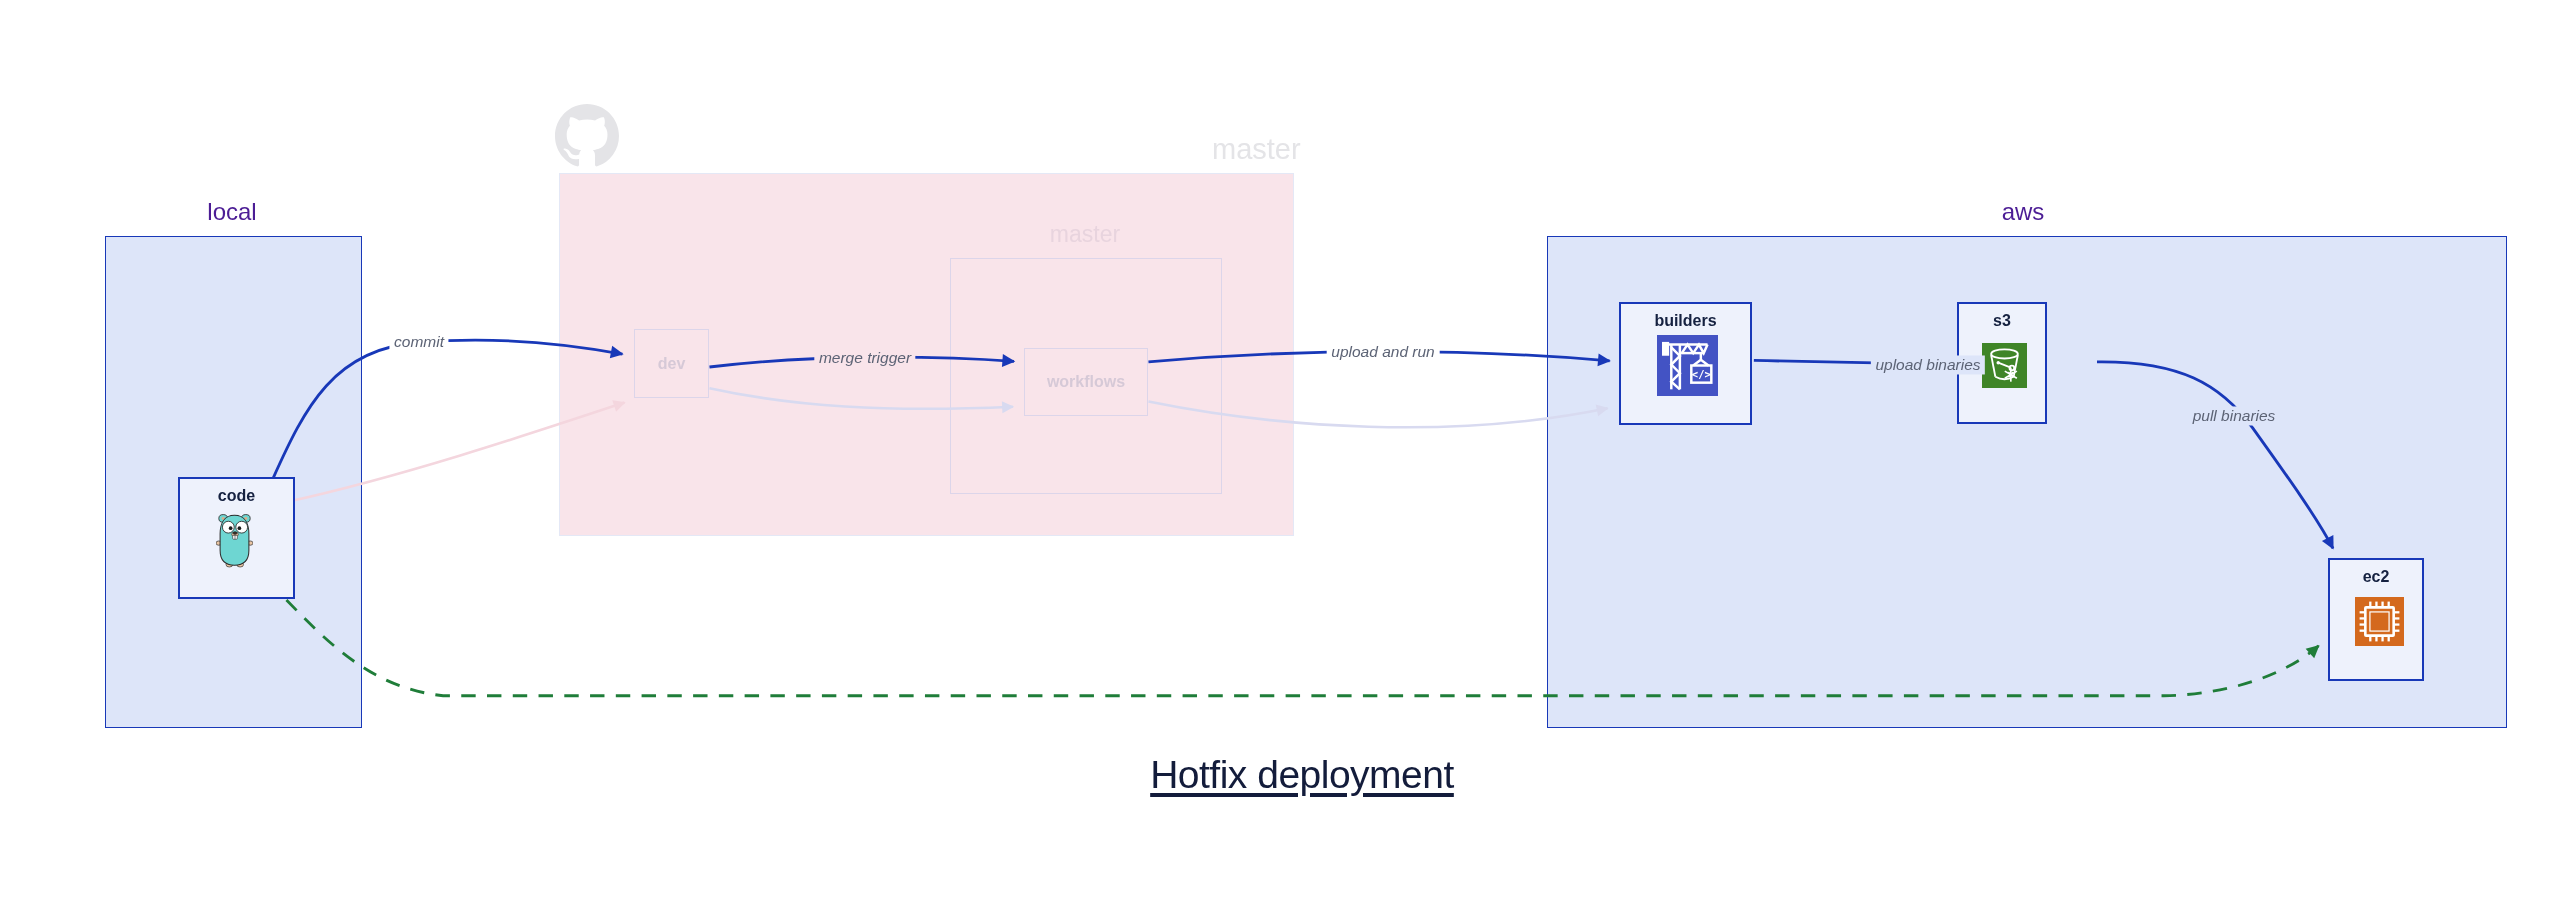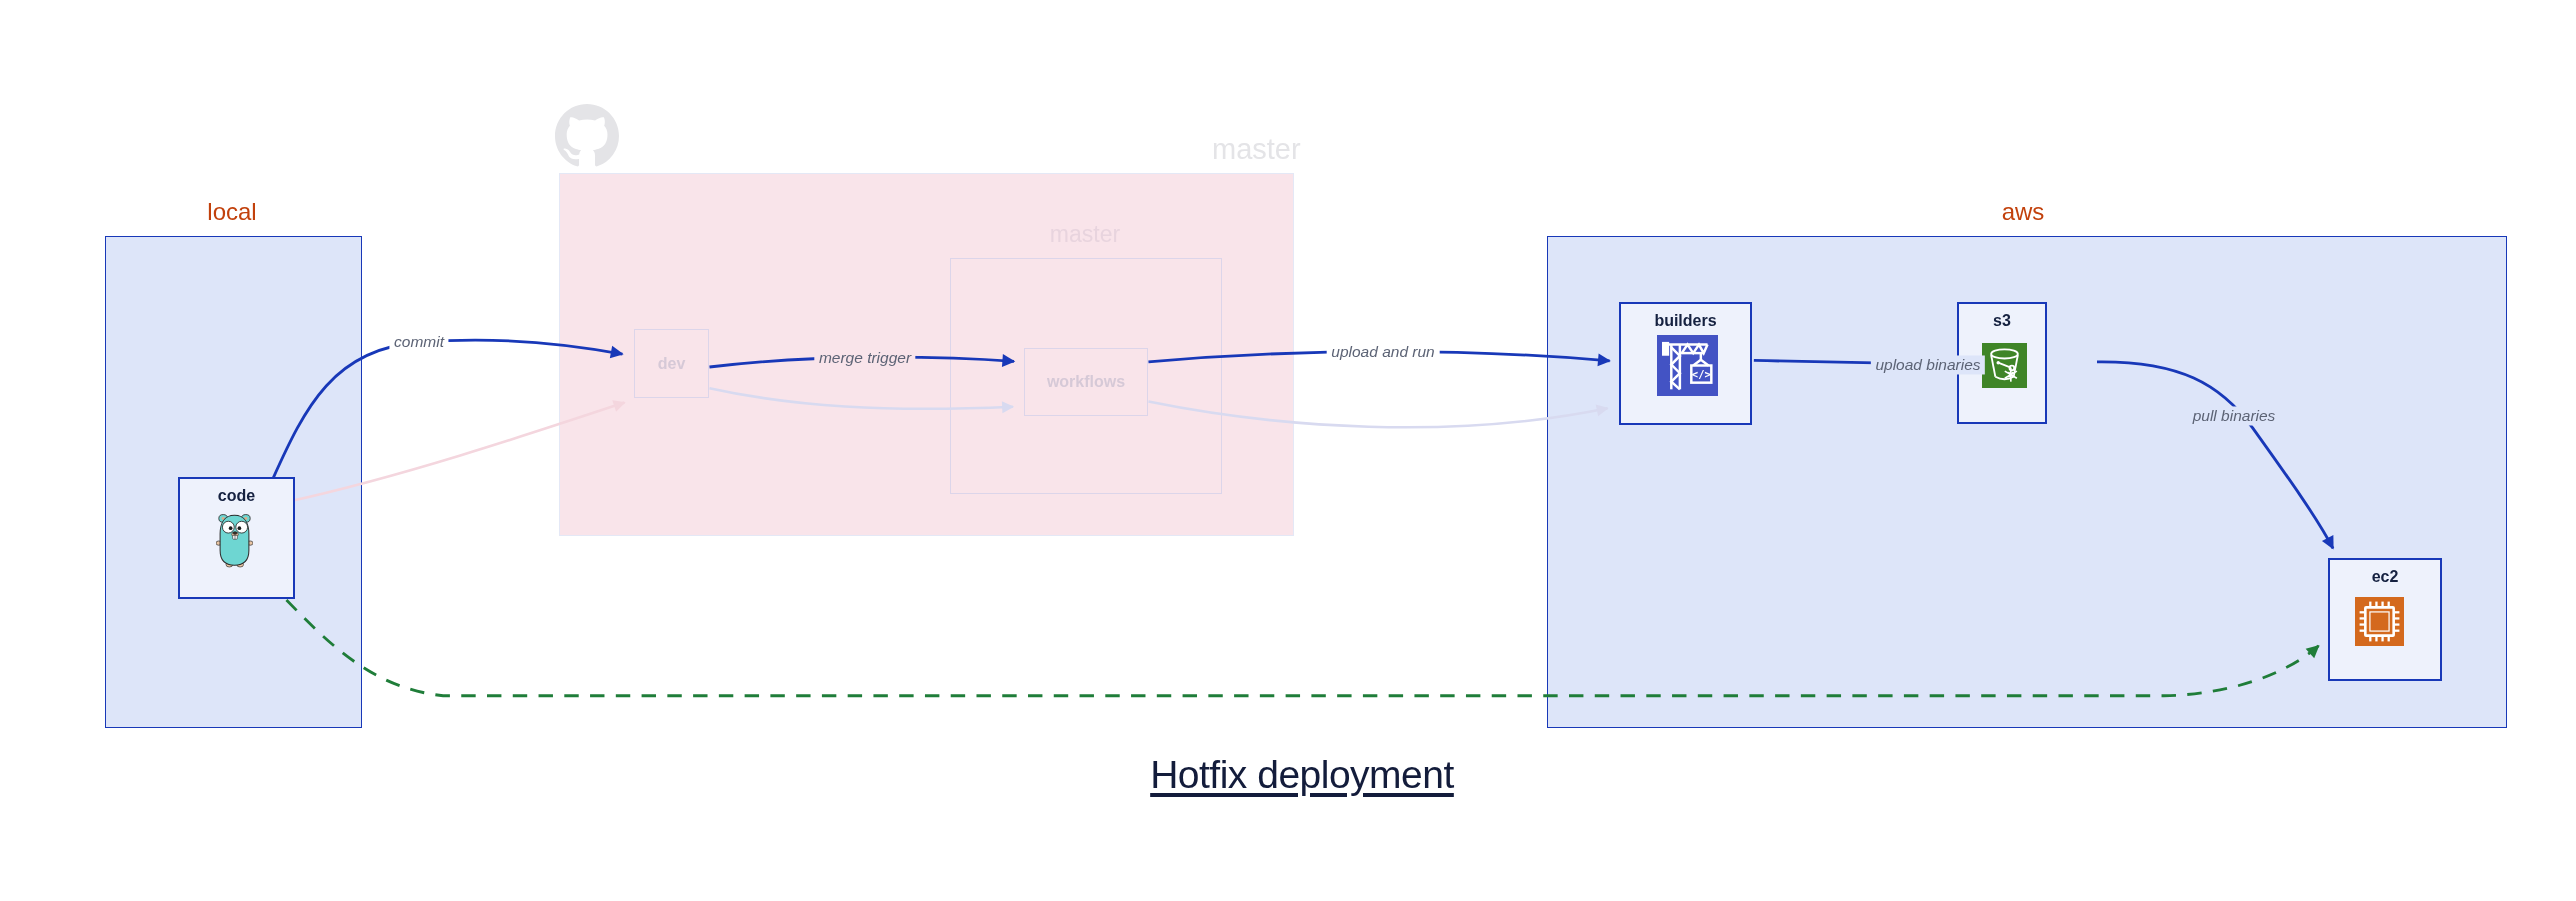--- a/index.html
+++ b/index.html
@@ -6,21 +6,21 @@
   #canvas{
     position:relative;width:2604px;height:902px;background:#ffffff;overflow:hidden;
     font-family:"Liberation Sans","DejaVu Sans",sans-serif;
   }
   
   .container-box{position:absolute;box-sizing:border-box;z-index:1;}
   .box-local,.box-aws{background:#dde5f9;border:1.5px solid #1838b8;}
   .box-github{background:#f9e4ea;border:1.5px solid #e4e8f6;}
   .box-master{background:transparent;border:1.5px solid #dcd5ea;}
   .container-label{
-    position:absolute;z-index:4;font-size:24px;color:#c2410c;white-space:nowrap;
+    position:absolute;z-index:4;font-size:24px;color:#4c1d95;white-space:nowrap;
     transform:translateX(-50%);
   }
   .github-label{
     position:absolute;z-index:4;font-size:29px;color:#e4e4e7;white-space:nowrap;
   }
   .master-label{
     position:absolute;z-index:2;font-size:23px;color:#e8d4de;white-space:nowrap;
     transform:translateX(-50%);
   }
   
@@ -177,21 +177,21 @@
         <line x1="32.4" y1="40" x2="49.6" y2="50"></line>
         <line x1="49.6" y1="40" x2="32.4" y2="50"></line>
         <line x1="37.5" y1="41.5" x2="41" y2="45"></line>
         <line x1="44.5" y1="41.5" x2="41" y2="45"></line>
         <line x1="37.5" y1="48.5" x2="41" y2="45"></line>
         <line x1="44.5" y1="48.5" x2="41" y2="45"></line>
       </g>
     </svg>
   </div>
 
-  <div class="node node-solid" style="left:2328px;top:558px;width:114px;height:123px;">
+  <div class="node node-solid" style="left:2328px;top:558px;width:96px;height:123px;">
     <div class="node-label">ec2</div>
     <svg class="node-icon" style="left:25px;top:37px;" width="49" height="49" viewBox="0 0 64 64">
       <rect x="0" y="0" width="64" height="64" fill="#d4691d"></rect>
       <g stroke="#ffffff" stroke-width="3" fill="none">
         <line x1="20" y1="6" x2="20" y2="13"></line>
           <line x1="28" y1="6" x2="28" y2="13"></line>
         <line x1="36" y1="6" x2="36" y2="13"></line>
           <line x1="44" y1="6" x2="44" y2="13"></line>
         <line x1="20" y1="51" x2="20" y2="58"></line>
           <line x1="28" y1="51" x2="28" y2="58"></line>

